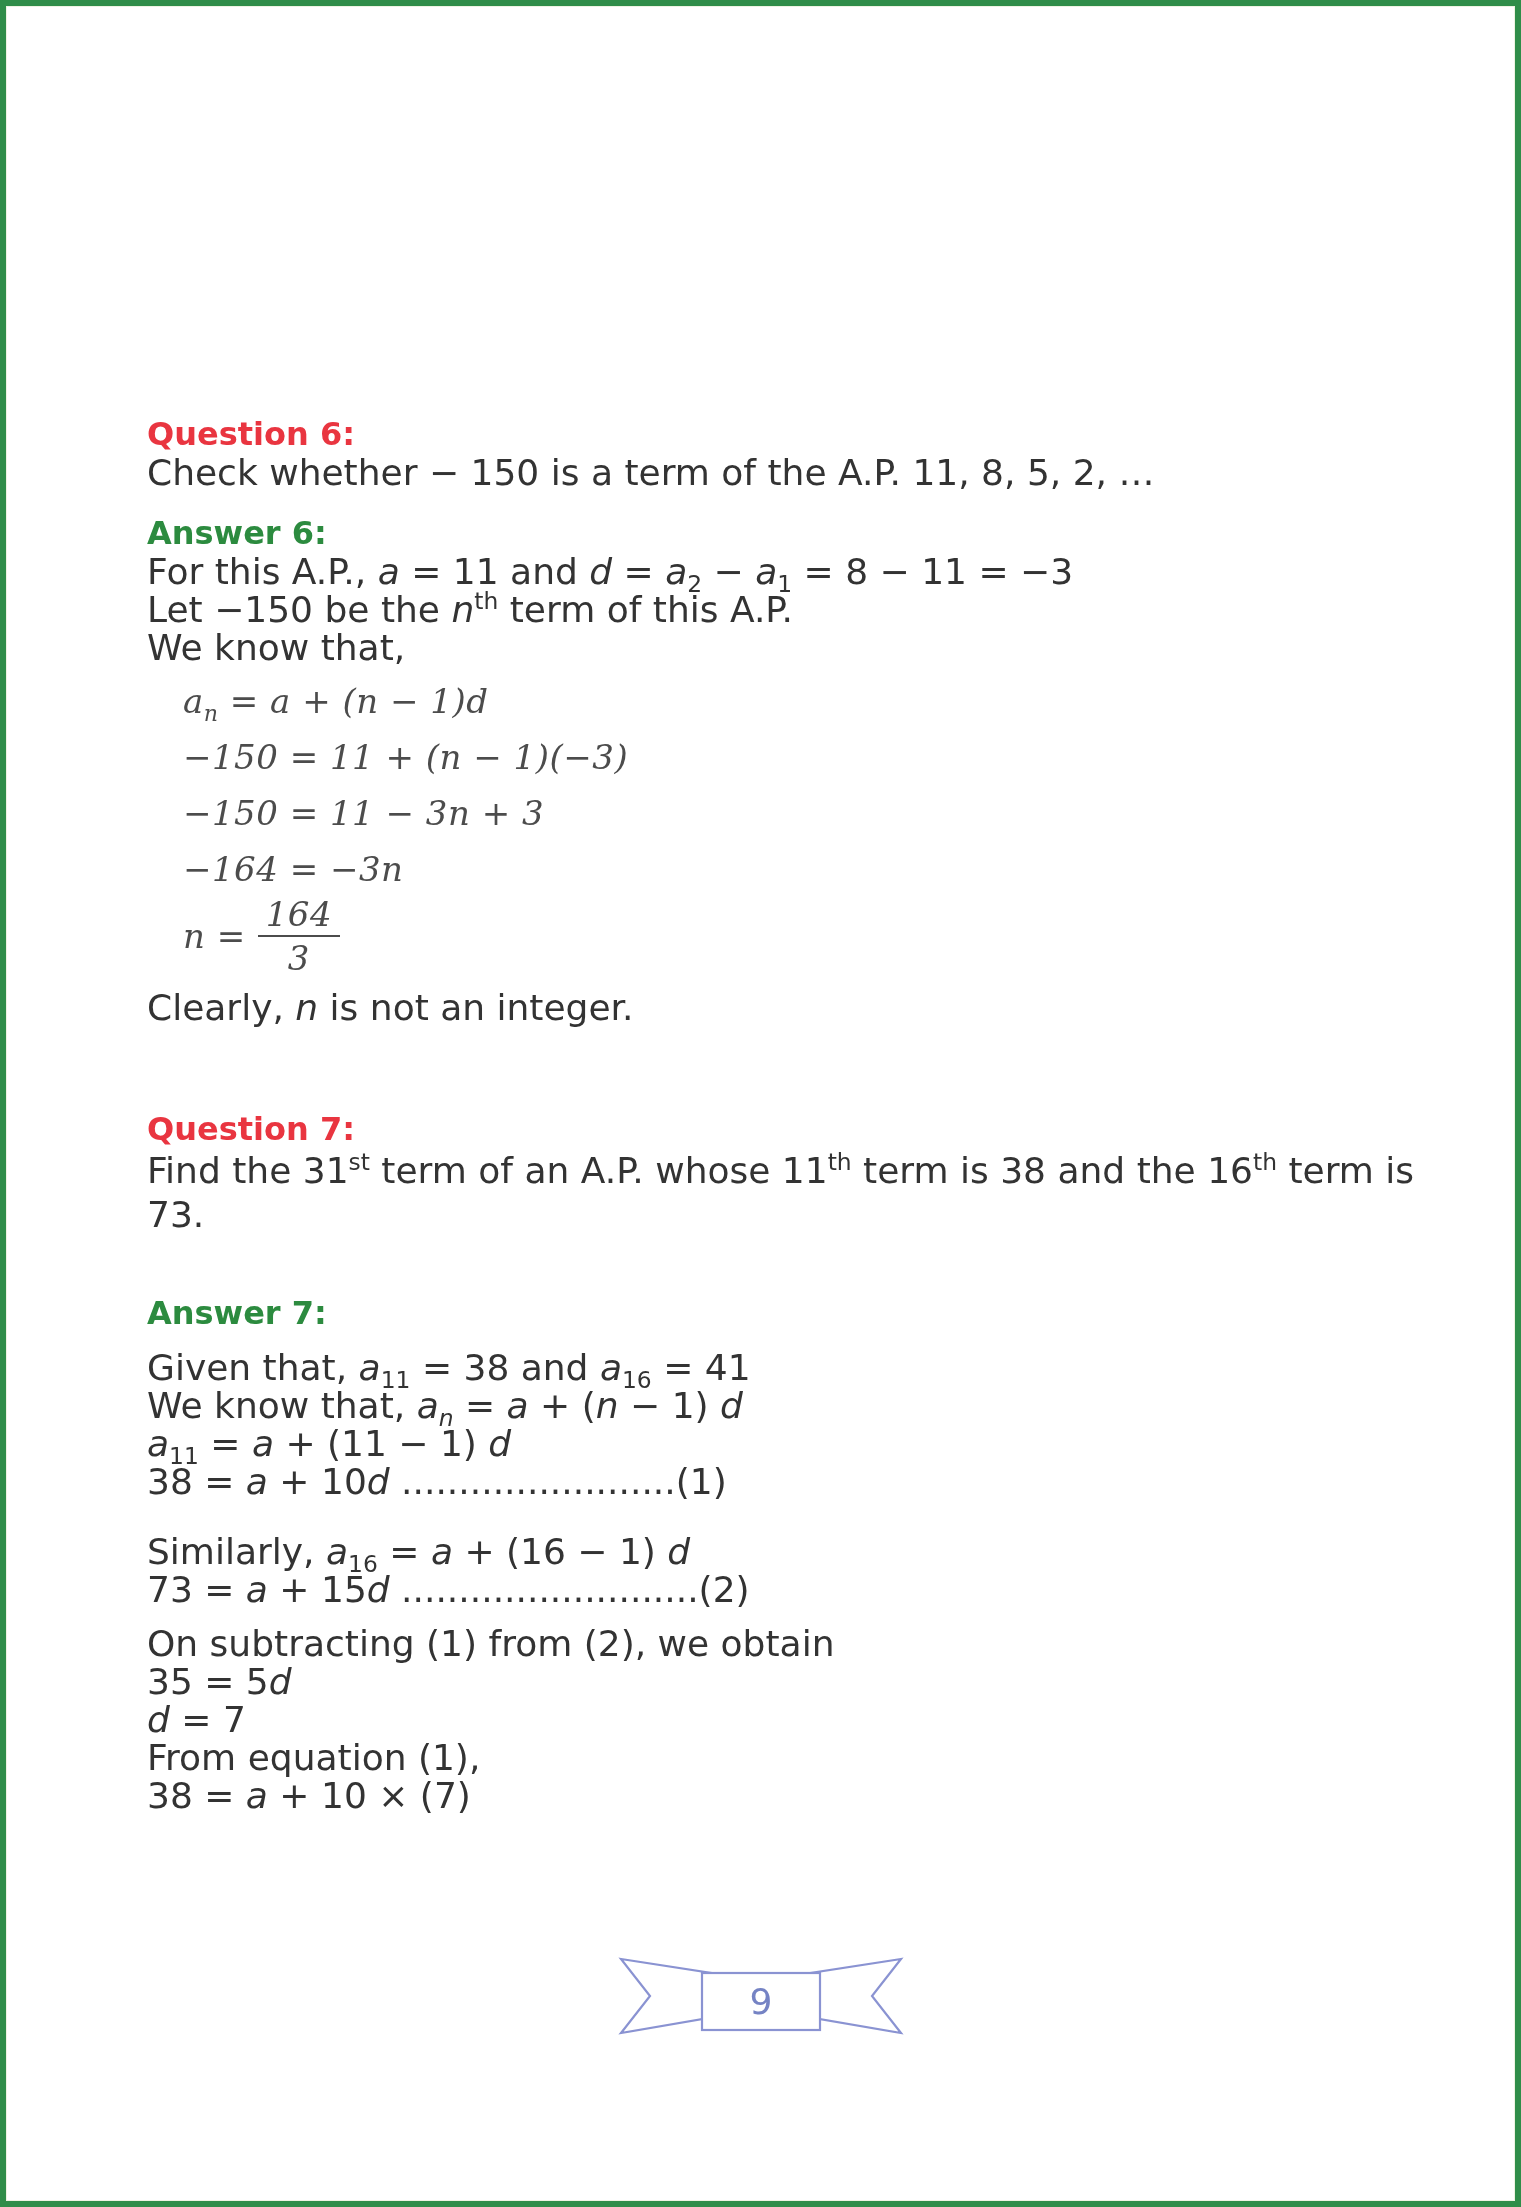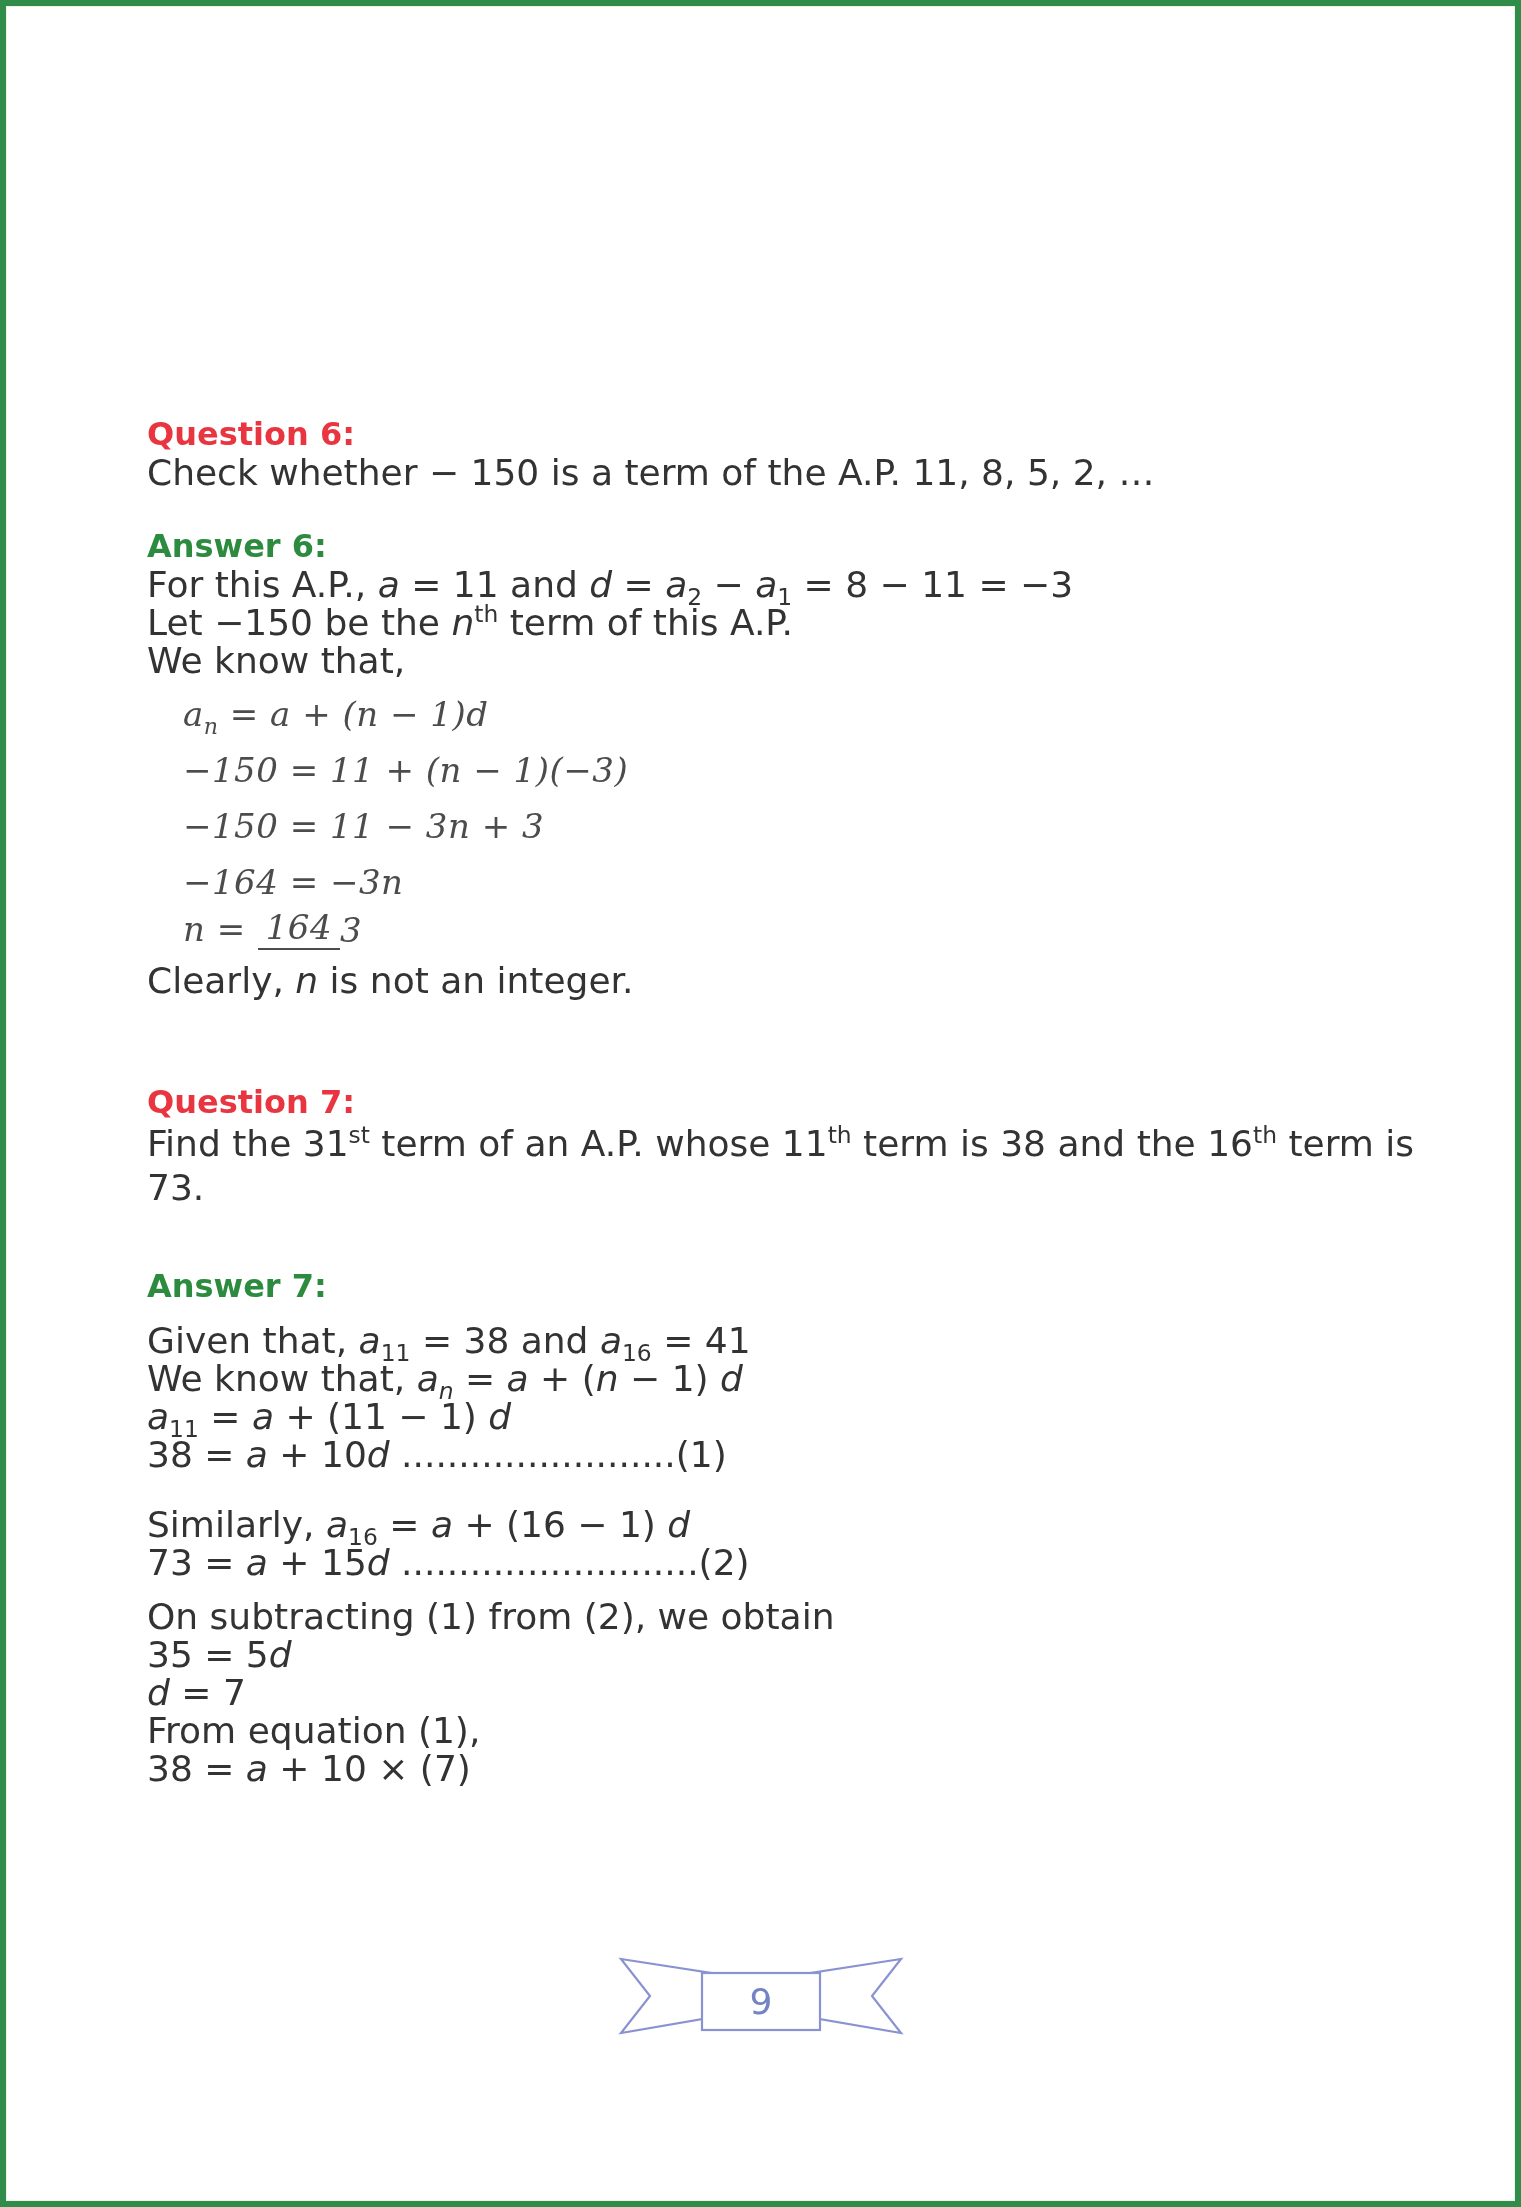--- a/index.html
+++ b/index.html
@@ -37,24 +37,24 @@
     font-family:"DejaVu Serif","Liberation Serif",serif;
     font-style:italic;
     font-size:34px;line-height:40px;
     letter-spacing:0.5px;
     color:var(--equation-text,#4c4c4c);
     margin-left:36px;
     white-space:nowrap;
   }
   .eq{margin-top:16px;}
   .frac-row{display:flex;align-items:center;margin-top:6px;}
-  .frac{display:inline-flex;flex-direction:row;align-items:center;margin-left:12px;}
+  .frac{display:inline-flex;flex-direction:column;align-items:center;margin-left:12px;}
   .frac-num{border-bottom:2px solid var(--equation-text,#4c4c4c);padding:0 8px 2px;line-height:38px;}
   .frac-den{padding-top:2px;line-height:38px;}
-  .mt26{margin-top:34px;}
+  .mt26{margin-top:21px;}
   .mt14{margin-top:14px;}
   .mt12{margin-top:12px;}
   .mt16{margin-top:16px;}
   .mt30{}
   .mt32{margin-top:32px;}
   .mt56{margin-top:56px;}
   .mt82{margin-top:82px;}
   .ribbon-wrap{
     position:absolute;
     top:1944px;left:50%;

